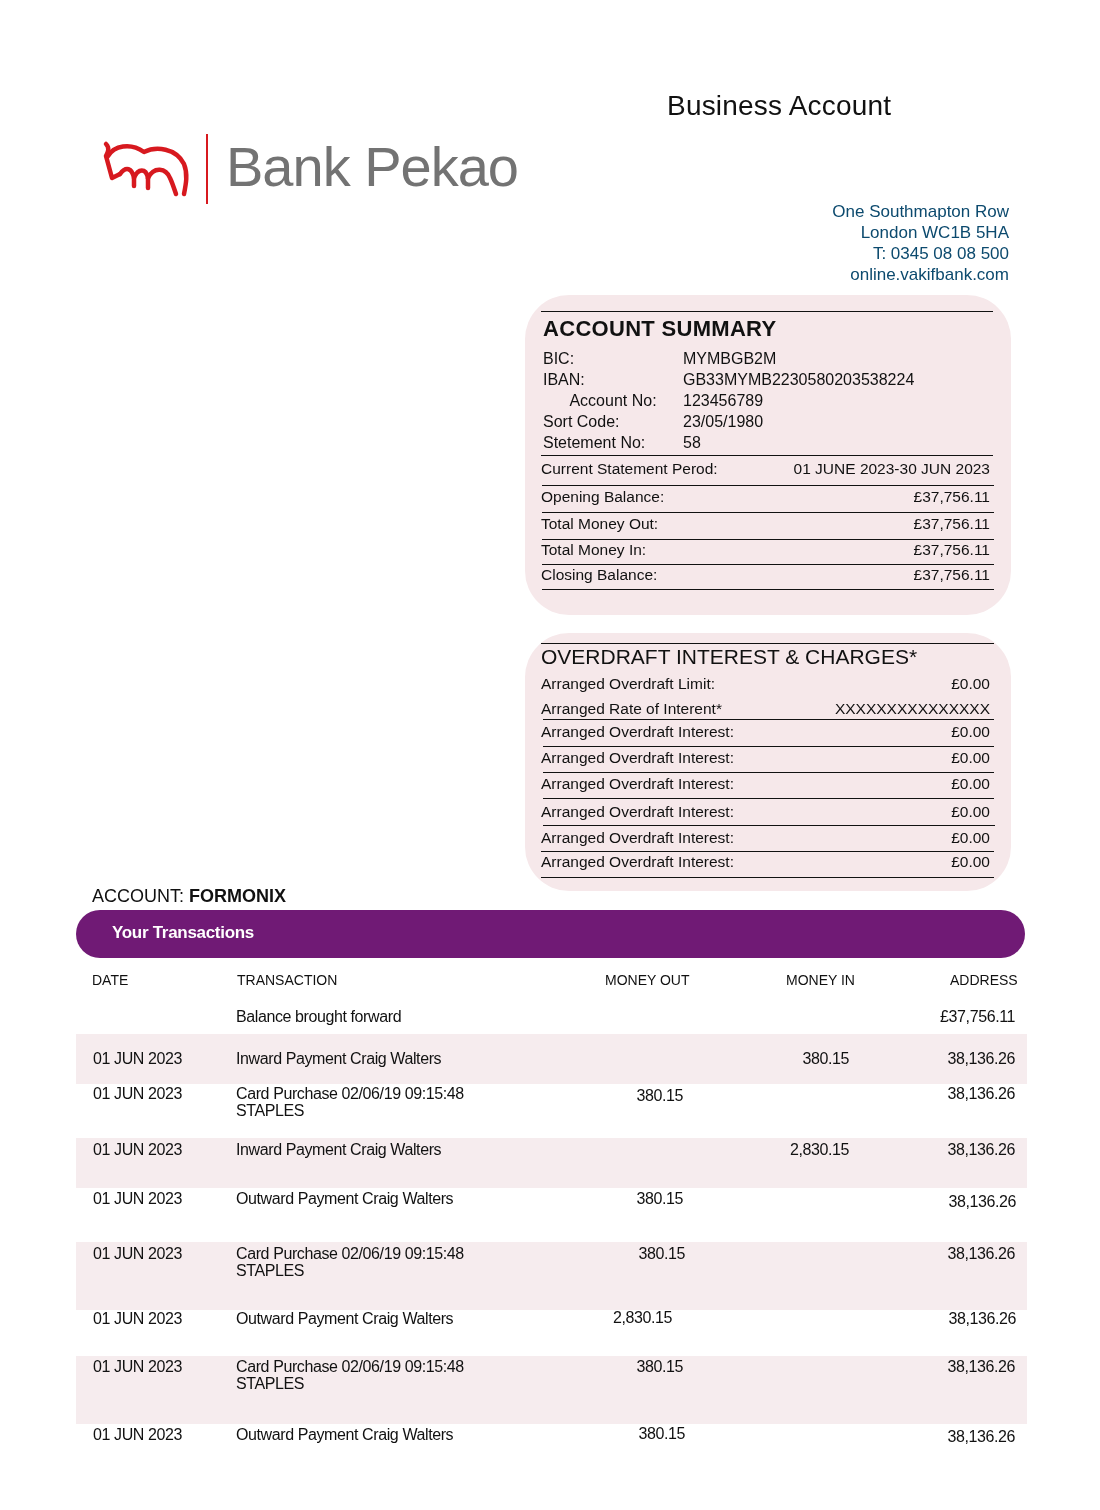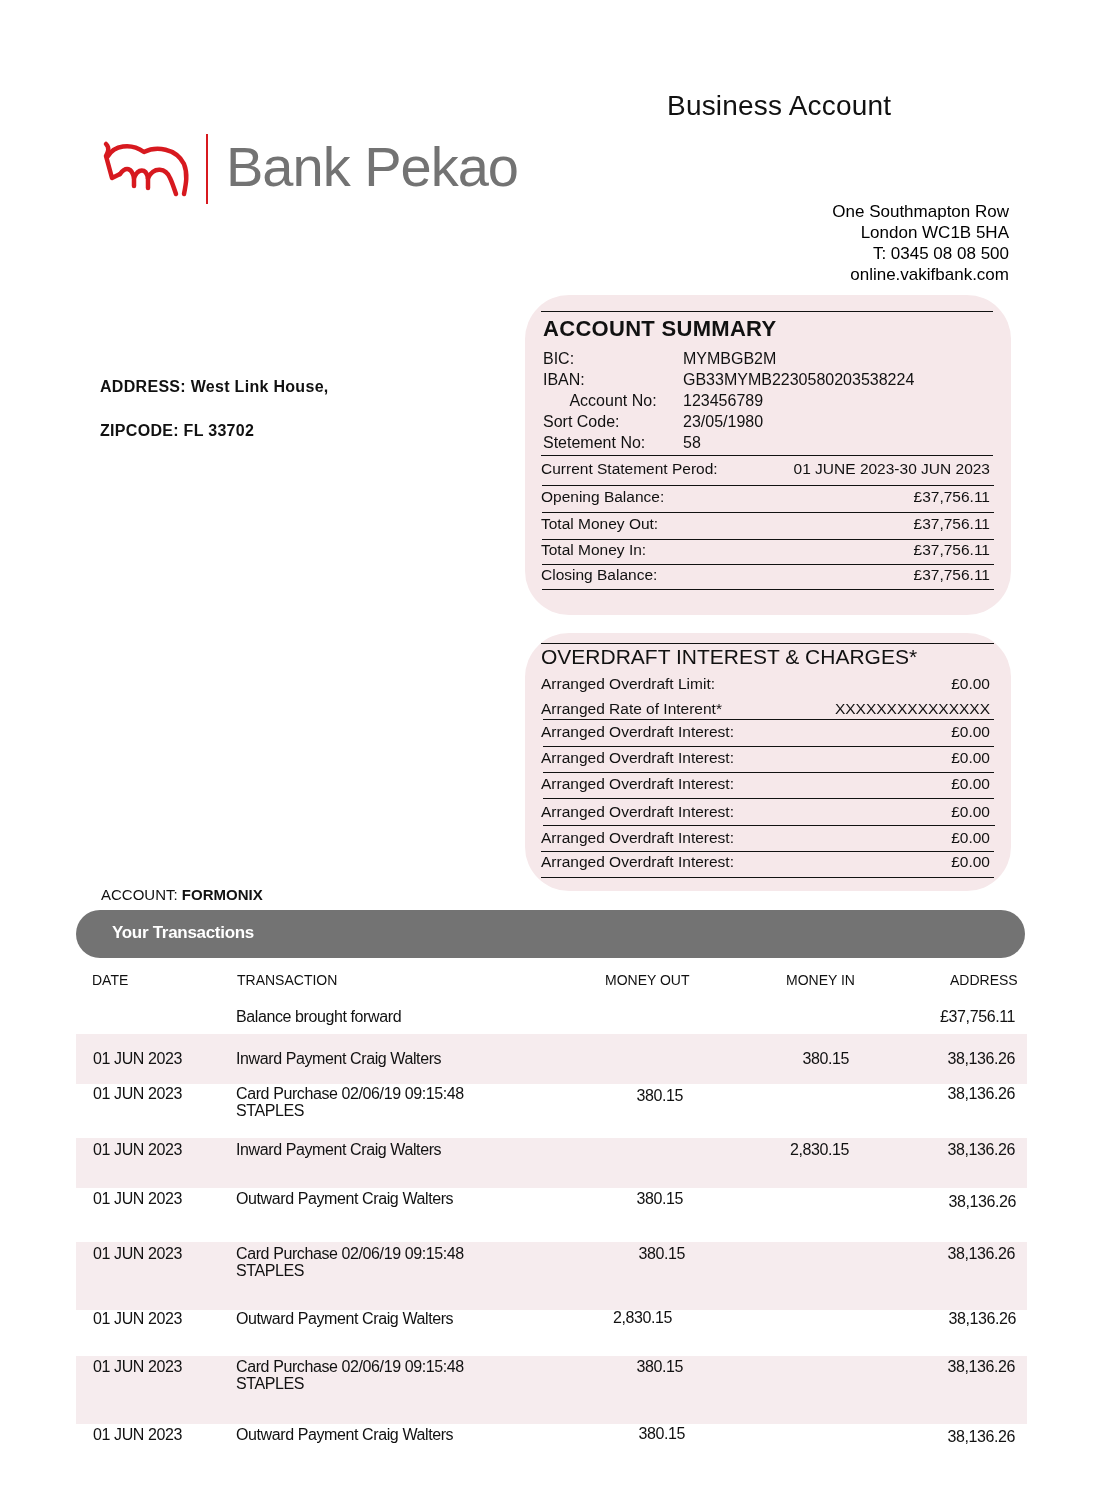--- a/index.html
+++ b/index.html
@@ -6,45 +6,45 @@
   html, body { width: 1100px; height: 1510px; background: #ffffff; }
   body { position: relative; font-family: "Liberation Sans", sans-serif; color: #111; overflow: hidden; }
 
   .doc-title { position: absolute; left: 667px; top: 90px; font-size: 28px; color: #111; letter-spacing: 0.2px; }
 
   .logo { position: absolute; left: 100px; top: 133px; height: 72px; display: flex; align-items: center; }
   .logo svg { display: block; }
   .logo-divider { width: 2px; height: 70px; background: #d7191f; margin-left: 14px; margin-right: 18px; }
   .logo-text { font-size: 56px; color: #737373; letter-spacing: -1px; font-weight: 400; line-height: 1; margin-top: -4px; }
 
-  .bank-address { position: absolute; right: 91px; top: 201px; text-align: right; font-size: 17px; line-height: 21px; color: #000000; }
+  .bank-address { position: absolute; right: 91px; top: 201px; text-align: right; font-size: 17px; line-height: 21px; color: #0c4a6e; }
 
   .customer { position: absolute; left: 100px; top: 355px; font-size: 16px; font-weight: bold; color: #111; letter-spacing: 0.3px; }
   .customer .row { line-height: 24px; }
   .customer .gap { height: 20px; }
 
   .panel { position: absolute; background: #f6e8ea; border-radius: 44px; }
   .summary-panel { left: 525px; top: 295px; width: 486px; height: 320px; }
   .overdraft-panel { left: 525px; top: 633px; width: 486px; height: 258px; }
 
   .rule { position: absolute; height: 1px; background: #111; }
 
   .summary-title { position: absolute; left: 543px; top: 316px; font-size: 22px; font-weight: bold; color: #111; letter-spacing: 0.3px; }
   .kv { position: absolute; left: 543px; font-size: 16px; color: #111; line-height: 21px; }
   .kv .k { display: inline-block; width: 140px; }
   .kv .v { display: inline-block; }
 
   .line-row { position: absolute; left: 541px; width: 455px; display: flex; justify-content: space-between; font-size: 15.5px; color: #111; padding-right: 6px; }
 
   .od-title { position: absolute; left: 541px; top: 645px; font-size: 21px; color: #111; }
 
-  .account-label { position: absolute; left: 92px; top: 886px; font-size: 15px; color: #111; margin-left: 9px; }
+  .account-label { position: absolute; left: 92px; top: 886px; font-size: 18px; color: #111; }
   .account-label b { font-weight: bold; }
 
-  .tx-bar { position: absolute; left: 76px; top: 910px; width: 949px; height: 48px; background: #737373; border-radius: 24px; }
+  .tx-bar { position: absolute; left: 76px; top: 910px; width: 949px; height: 48px; background: #701a75; border-radius: 24px; }
   .tx-bar-label { position: absolute; left: 36px; top: 13px; font-size: 17px; font-weight: bold; color: #ffffff; letter-spacing: -0.3px; }
 
   .th { position: absolute; top: 972px; font-size: 14px; color: #111; }
 
   .tx-row { position: absolute; left: 76px; width: 951px; font-size: 16px; color: #111; letter-spacing: -0.4px; }
   .tx-row.shaded { background: #f6ecee; }
   .tx-row .c { position: absolute; }
   .tx-row .date { left: 17px; }
   .tx-row .desc { left: 160px; line-height: 17px; }
   .tx-row .out { right: 344px; text-align: right; }
@@ -73,23 +73,21 @@
 
 <div class="bank-address">
   <div>One Southmapton Row</div>
   <div>London WC1B 5HA</div>
   <div>T: 0345 08 08 500</div>
   <div>online.vakifbank.com</div>
 </div>
 
 <div class="customer">
   <div class="gap"></div>
-  <div class="row">ADDRESS: West Link House,</div>
   <div class="gap"></div>
-  <div class="row">ZIPCODE: FL 33702</div>
 </div>
 
 <div class="panel summary-panel"></div>
 <div class="rule" style="left:541px; top:311px; width:452px;"></div>
 <div class="summary-title">ACCOUNT SUMMARY</div>
 
 <div class="kv" style="top:348px;">
   <span class="k">BIC:</span><span class="v">MYMBGB2M</span>
 </div>
 <div class="kv" style="top:369px;">

